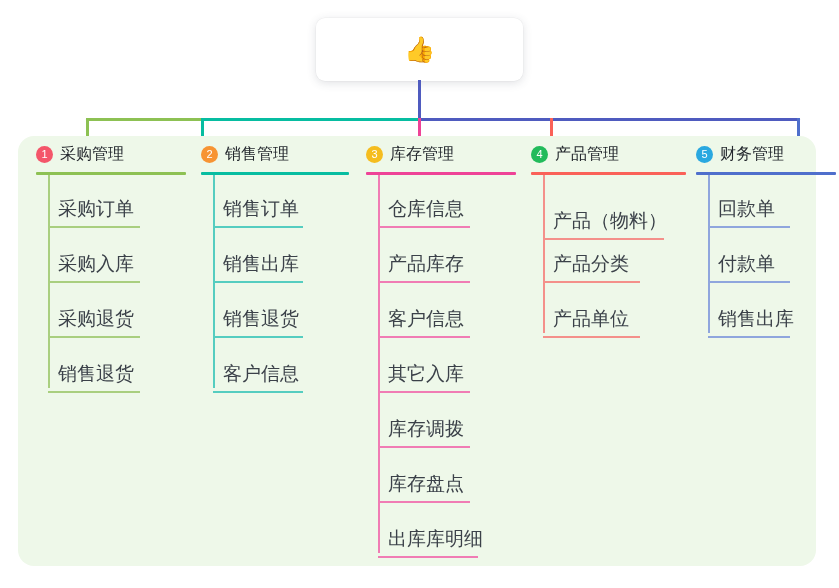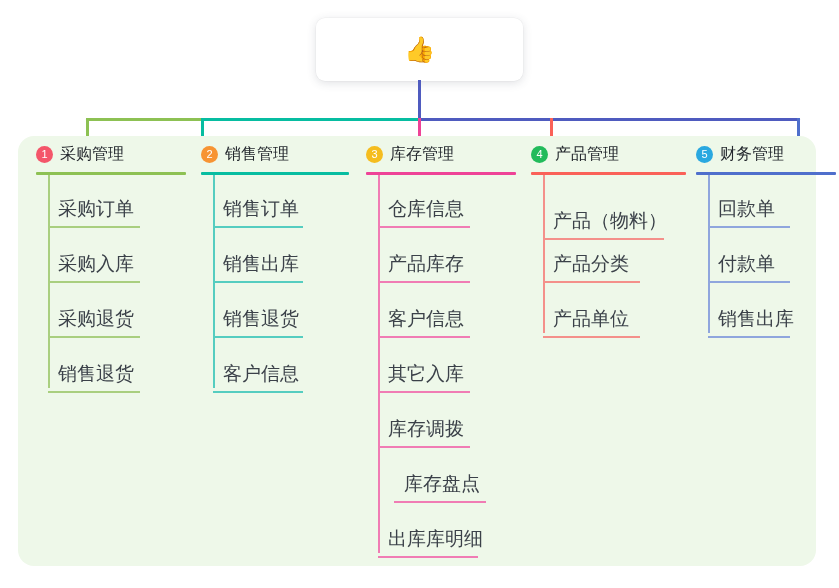--- a/index.html
+++ b/index.html
@@ -144,21 +144,21 @@
             <div class="leaf-rule" style="width: 92px; background: rgb(240, 124, 180);"></div>
           </div>
           <div class="leaf" style="left: 0px; top: 209px; width: 150px; height: 48px;">
             <span class="leaf-text">其它入库</span>
             <div class="leaf-rule" style="width: 92px; background: rgb(240, 124, 180);"></div>
           </div>
           <div class="leaf" style="left: 0px; top: 264px; width: 150px; height: 48px;">
             <span class="leaf-text">库存调拨</span>
             <div class="leaf-rule" style="width: 92px; background: rgb(240, 124, 180);"></div>
           </div>
-          <div class="leaf" style="left: 16px; top: 319px; width: 150px; height: 48px;">
+          <div class="leaf" style="left: 0px; top: 319px; width: 150px; height: 48px;">
             <span class="leaf-text">库存盘点</span>
             <div class="leaf-rule" style="width: 92px; background: rgb(240, 124, 180);"></div>
           </div>
           <div class="leaf" style="left: 0px; top: 374px; width: 150px; height: 48px;">
             <span class="leaf-text">出库库明细</span>
             <div class="leaf-rule" style="width: 100px; background: rgb(240, 124, 180);"></div>
           </div>
         </div>
         <div class="col" style="left: 513px; width: 155px;">
           <div class="col-head">

